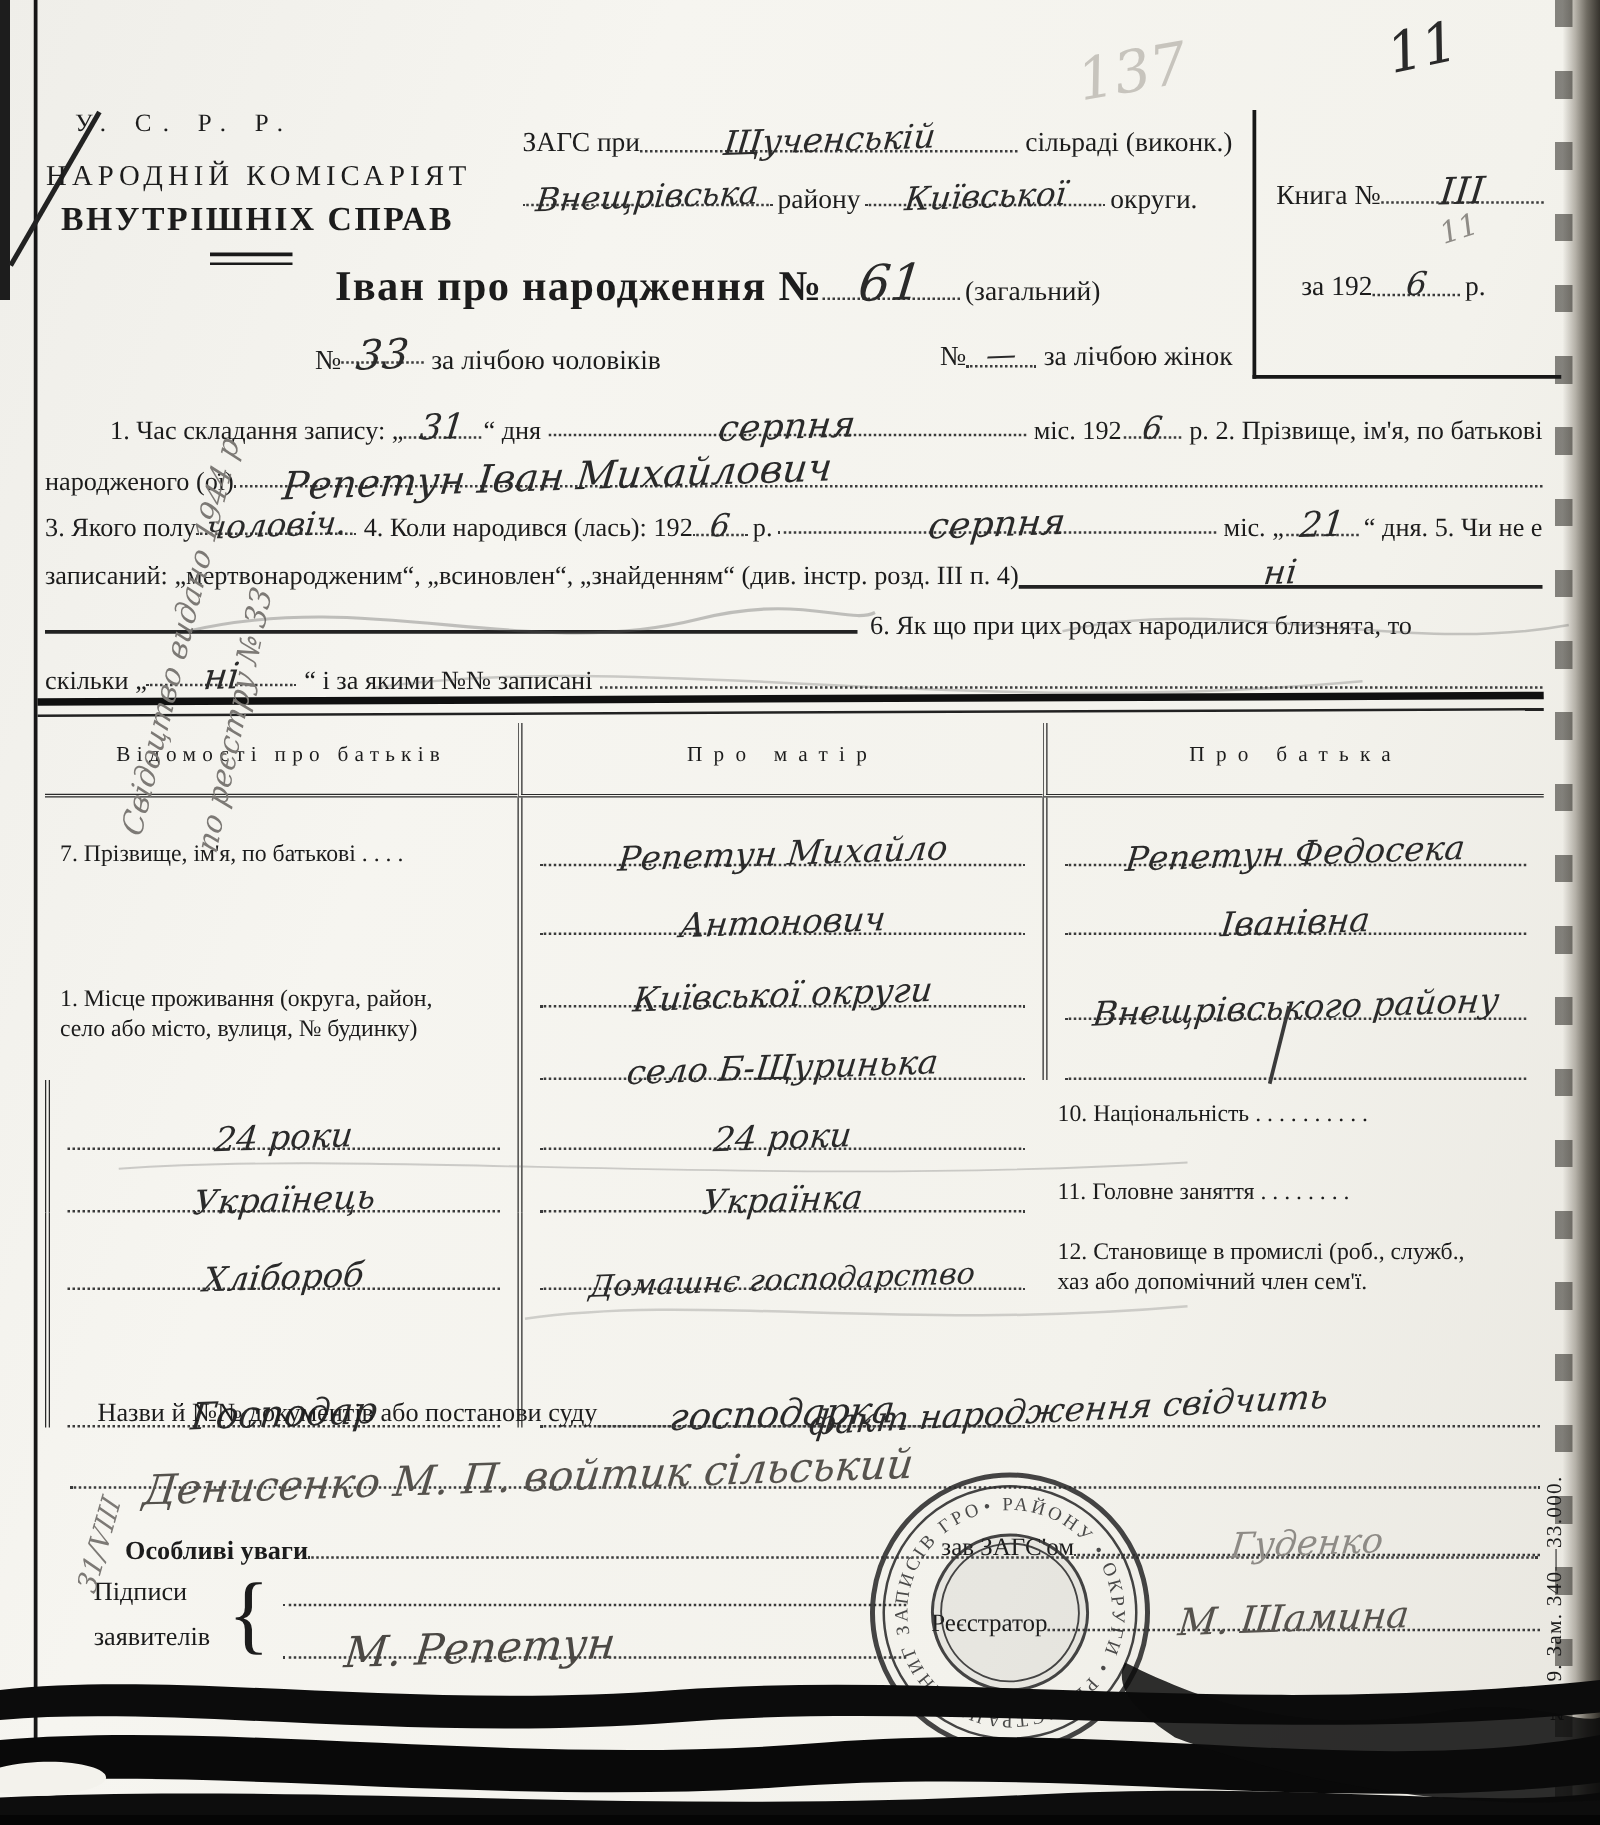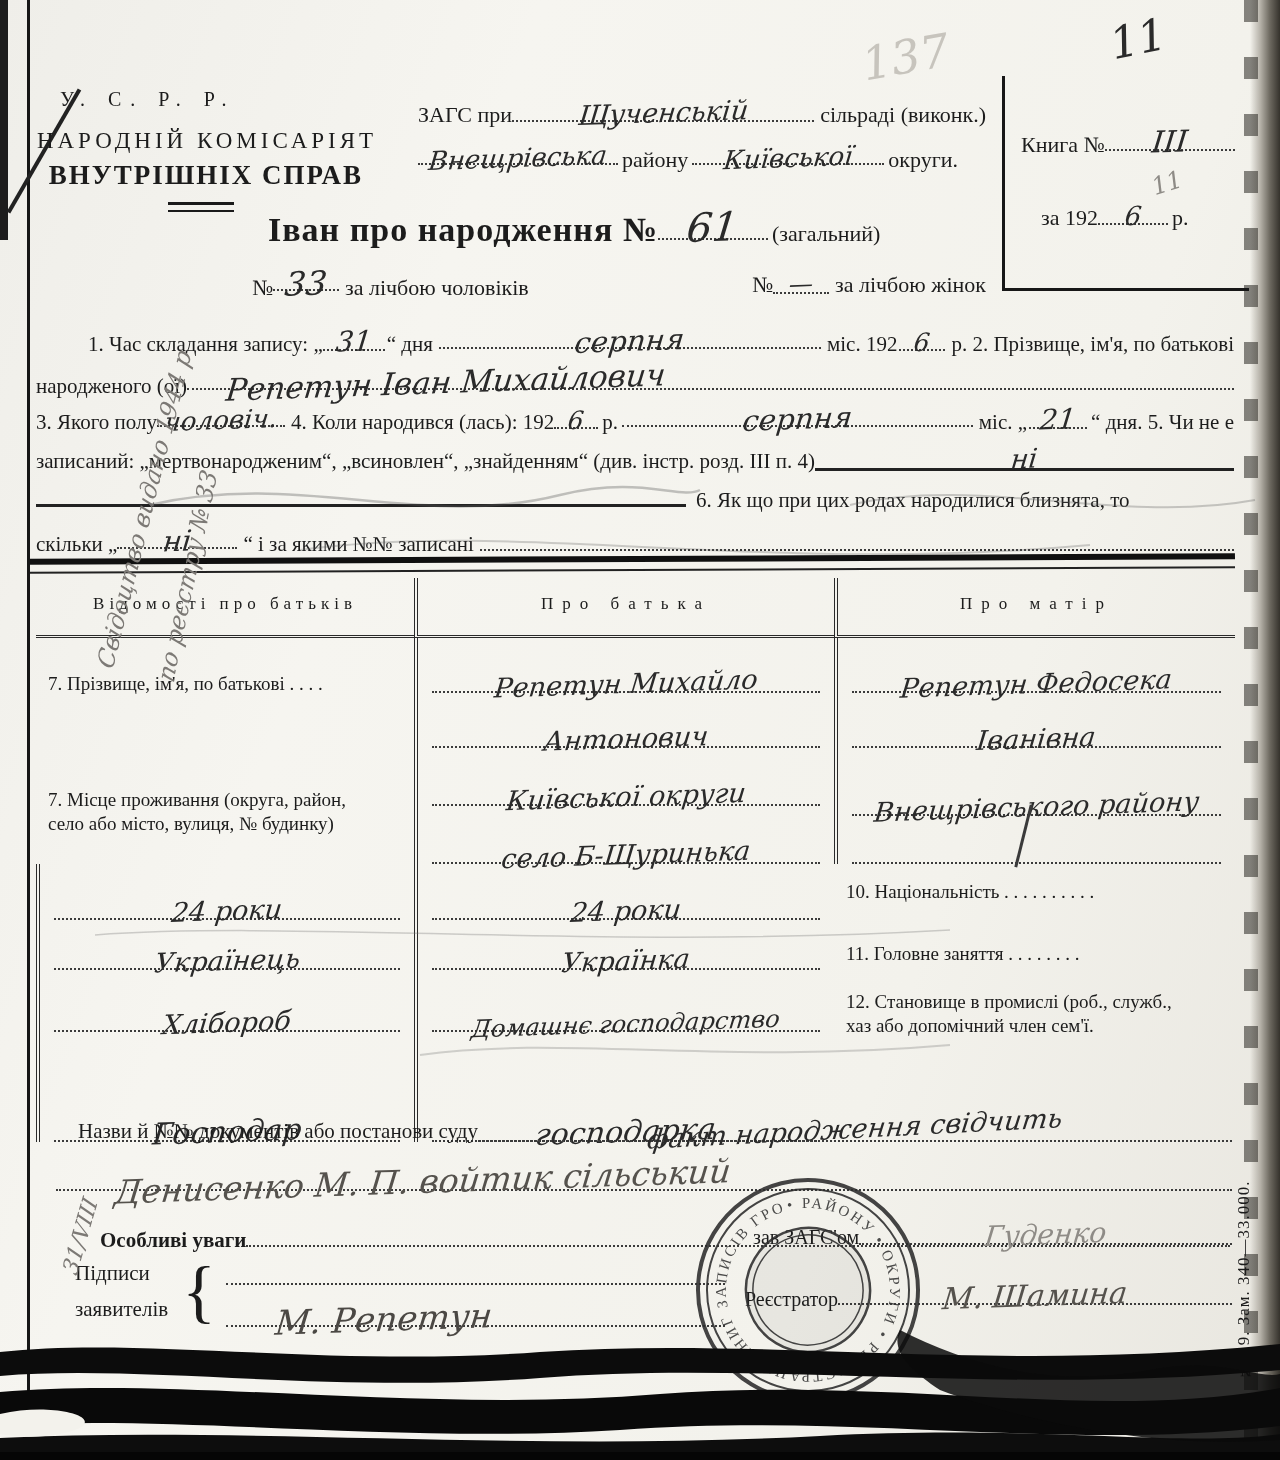--- a/index.html
+++ b/index.html
@@ -23,21 +23,21 @@
   .vsep{border-left:4px double #2a2a2a;}
   .lbl{font-size:19px;padding-left:12px;padding-right:4px;line-height:1.25;}
   .vcell{display:flex;flex-direction:column;justify-content:flex-end;padding:0 14px;}
   .vline{display:flex;align-items:flex-end;justify-content:center;
          border-bottom:2px dotted #3b3b3b;flex:1 1 auto;}
   .vline .hw{font-size:27px;margin-bottom:-6px;}
   
   #thickrule{position:absolute;left:30px;top:556px;width:1205px;height:7px;
              border-top:6px solid #101010;border-bottom:2px solid #222;transform:rotate(-0.25deg);}
   
-  #bookbox{position:absolute;left:1002px;top:76px;width:244px;height:212px;
+  #bookbox{position:absolute;left:1002px;top:88px;width:244px;height:212px;
            border-left:3px solid #171717;border-bottom:3px solid #171717;}
   
   #spine{position:absolute;left:27px;top:0;width:3px;height:1420px;background:#161616;}
   #spine2{position:absolute;left:0;top:0;width:8px;height:240px;background:#1d1d1d;}
   
   #redge{position:absolute;right:0;top:0;width:30px;height:1460px;
          background:linear-gradient(to left,#35322c 0%,#6f6b62 35%,#b4b0a7 65%,rgba(0,0,0,0) 100%);}
   #redge2{position:absolute;right:22px;top:0;width:14px;height:1460px;
           background:repeating-linear-gradient(to bottom,rgba(40,38,33,.55) 0 22px,rgba(0,0,0,0) 22px 57px);}
   .mnote{font-family:"DejaVu Serif",serif;font-style:italic;color:#7c7975;
@@ -182,43 +182,43 @@
     </span>
     <span class="printed" style="margin:0 6px;">“ і за якими №№ записані</span>
     <span class="fill"></span>
   </div>
 
   <div id="thickrule"></div>
 
   <div id="ptable">
 
     <div class="thead printed" style="letter-spacing:5px;">Відомості про батьків</div>
+    <div class="thead printed vsep">Про матір</div>
     <div class="thead printed vsep">Про батька</div>
-    <div class="thead printed vsep">Про матір</div>
 
     <div class="lbl printed" style="padding-top:34px;">7. Прізвище, ім'я, по батькові . . . .</div>
     <div class="vcell vsep">
       <span class="vline">
         <span class="hw">Репетун Михайло</span>
         </span>
       <span class="vline">
         <span class="hw">Антонович</span>
         </span>
     </div>
     <div class="vcell vsep">
       <span class="vline">
         <span class="hw">Репетун Федосека</span>
         </span>
       <span class="vline">
         <span class="hw">Іванівна</span>
         </span>
     </div>
 
     <div class="lbl printed" style="padding-top:40px;">
-      <span>7. Місце проживання (округа, район,</span><br>
+      <span>1. Місце проживання (округа, район,</span><br>
       <span>село або місто, вулиця, № будинку)</span>
     </div>
     <div class="vcell vsep">
       <span class="vline">
         <span class="hw">Київської округи</span>
         </span>
       <span class="vline">
         <span class="hw">село Б-Щуринька</span>
         </span>
     </div>

